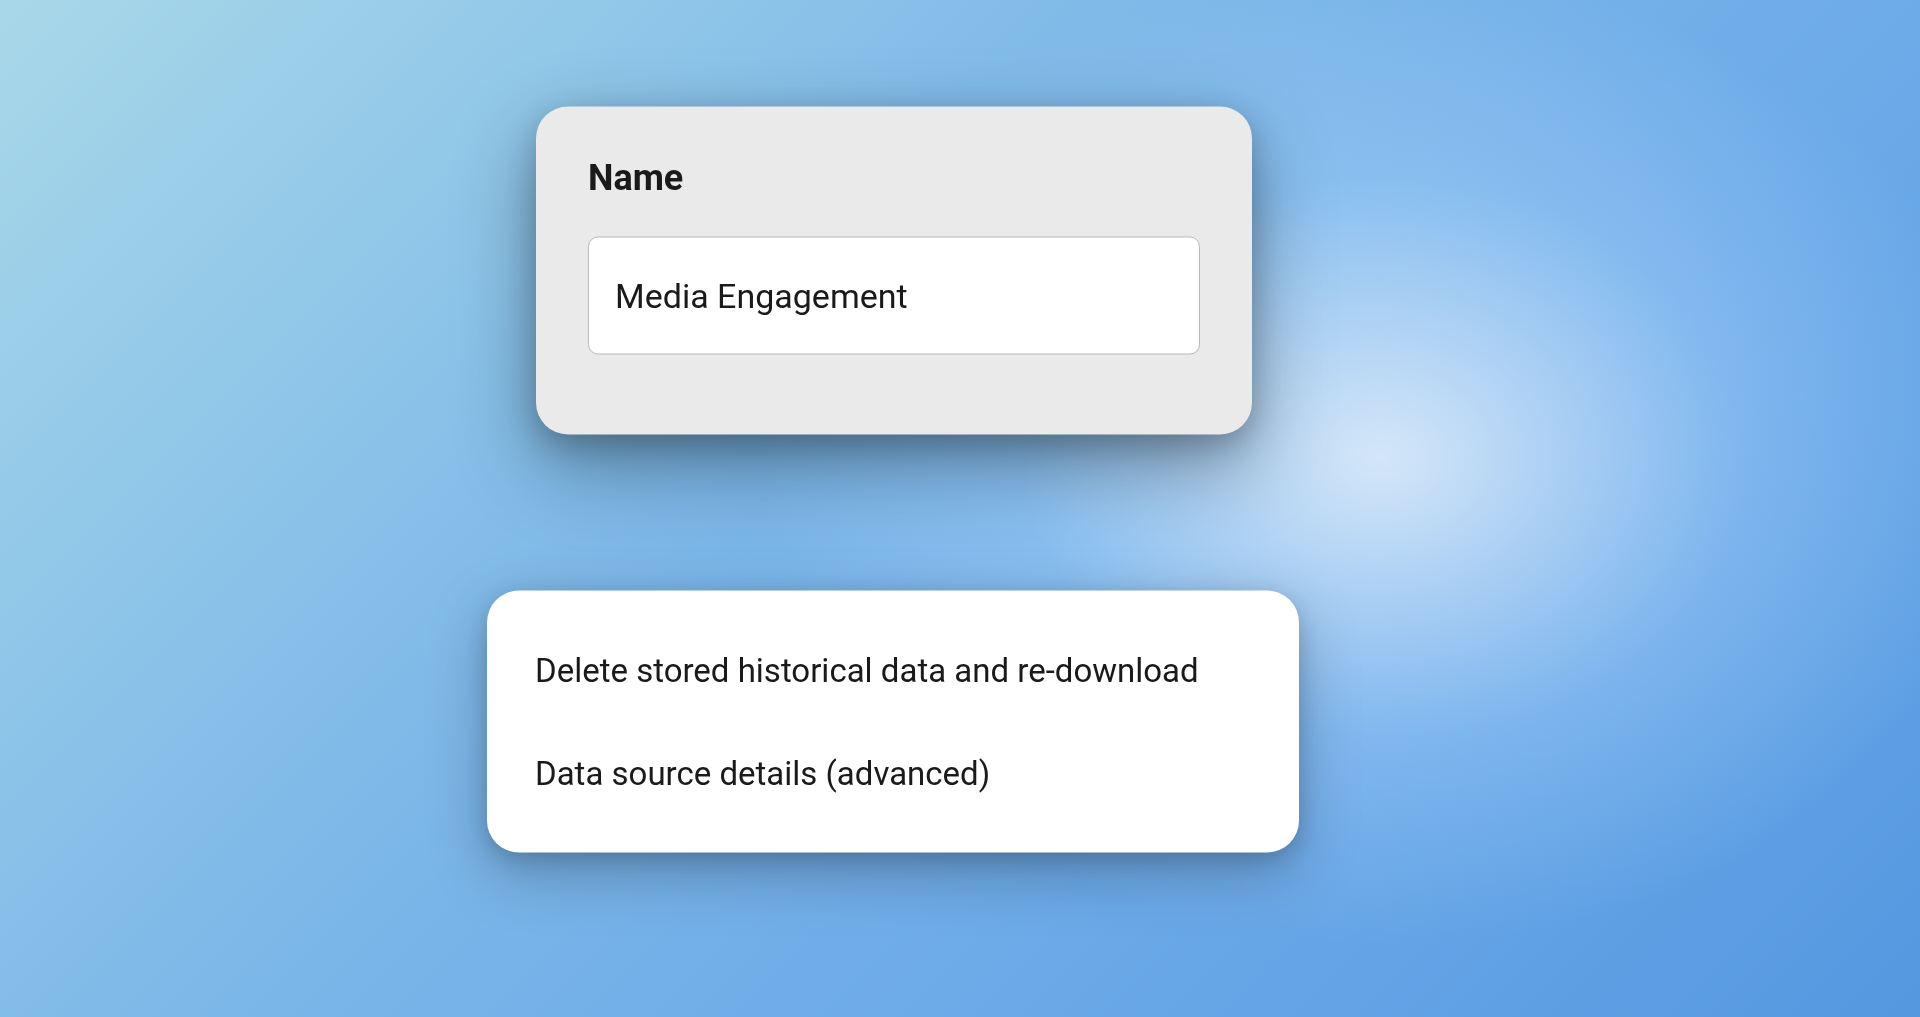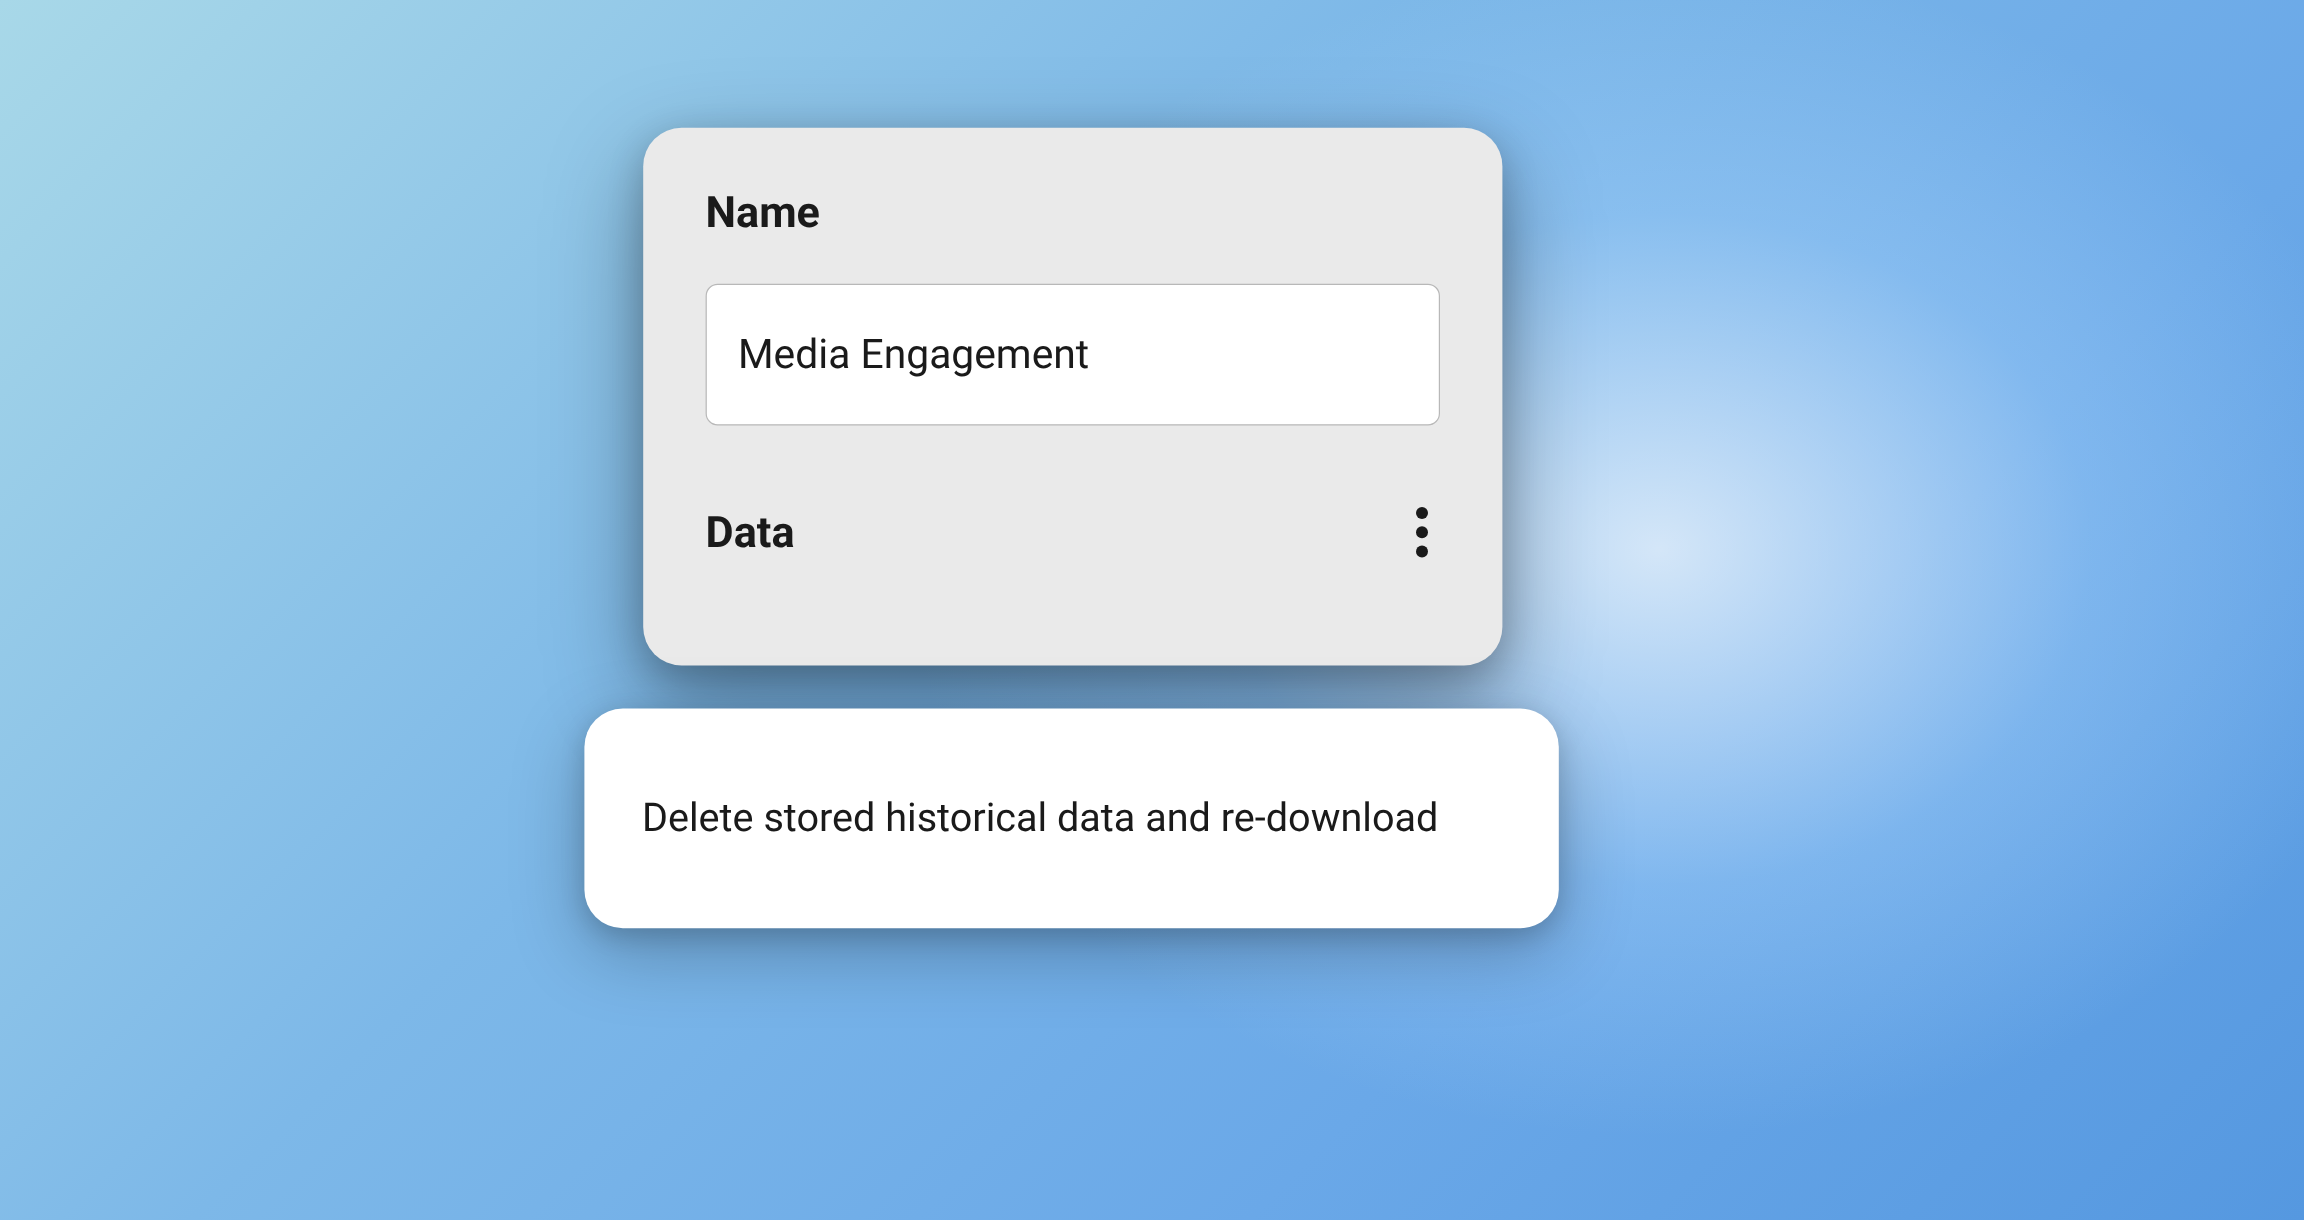--- a/index.html
+++ b/index.html
@@ -87,21 +87,21 @@
     }
 
     .dropdown-menu {
       position: absolute;
       left: 487px;
       top: 590px;
       width: 812px;
       background: #ffffff;
       border-radius: 32px;
       box-shadow: 0 20px 60px rgba(0, 0, 0, 0.25), 0 6px 20px rgba(0, 0, 0, 0.15);
-      padding: 40px 0;
+      padding: 28px 0;
     }
 
     .menu-item {
       padding: 32px 48px;
       font-size: 33px;
       color: #1a1a1a;
       cursor: pointer;
     }
   </style>
 </head>
@@ -110,28 +110,21 @@
 <div class="bg-overlay"></div>
 
 <div class="container">
 
   <div class="card">
 
     <div class="label">Name</div>
 
     <input type="text" class="text-input" value="Media Engagement" style="">
 
-    <div class="section-header">
-      <div class="label" style="margin-bottom:0;">Data</div>
-      <div class="kebab-icon">
-        <div class="kebab-dot"></div>
-        <div class="kebab-dot"></div>
-        <div class="kebab-dot"></div>
-      </div>
-    </div>
 
   </div>
 
   <div class="dropdown-menu">
     <div class="menu-item">Delete stored historical data and re-download</div>
+    <div class="menu-item">Data source details (advanced)</div>
   </div>
 
 </div>
 
 </body></html>

